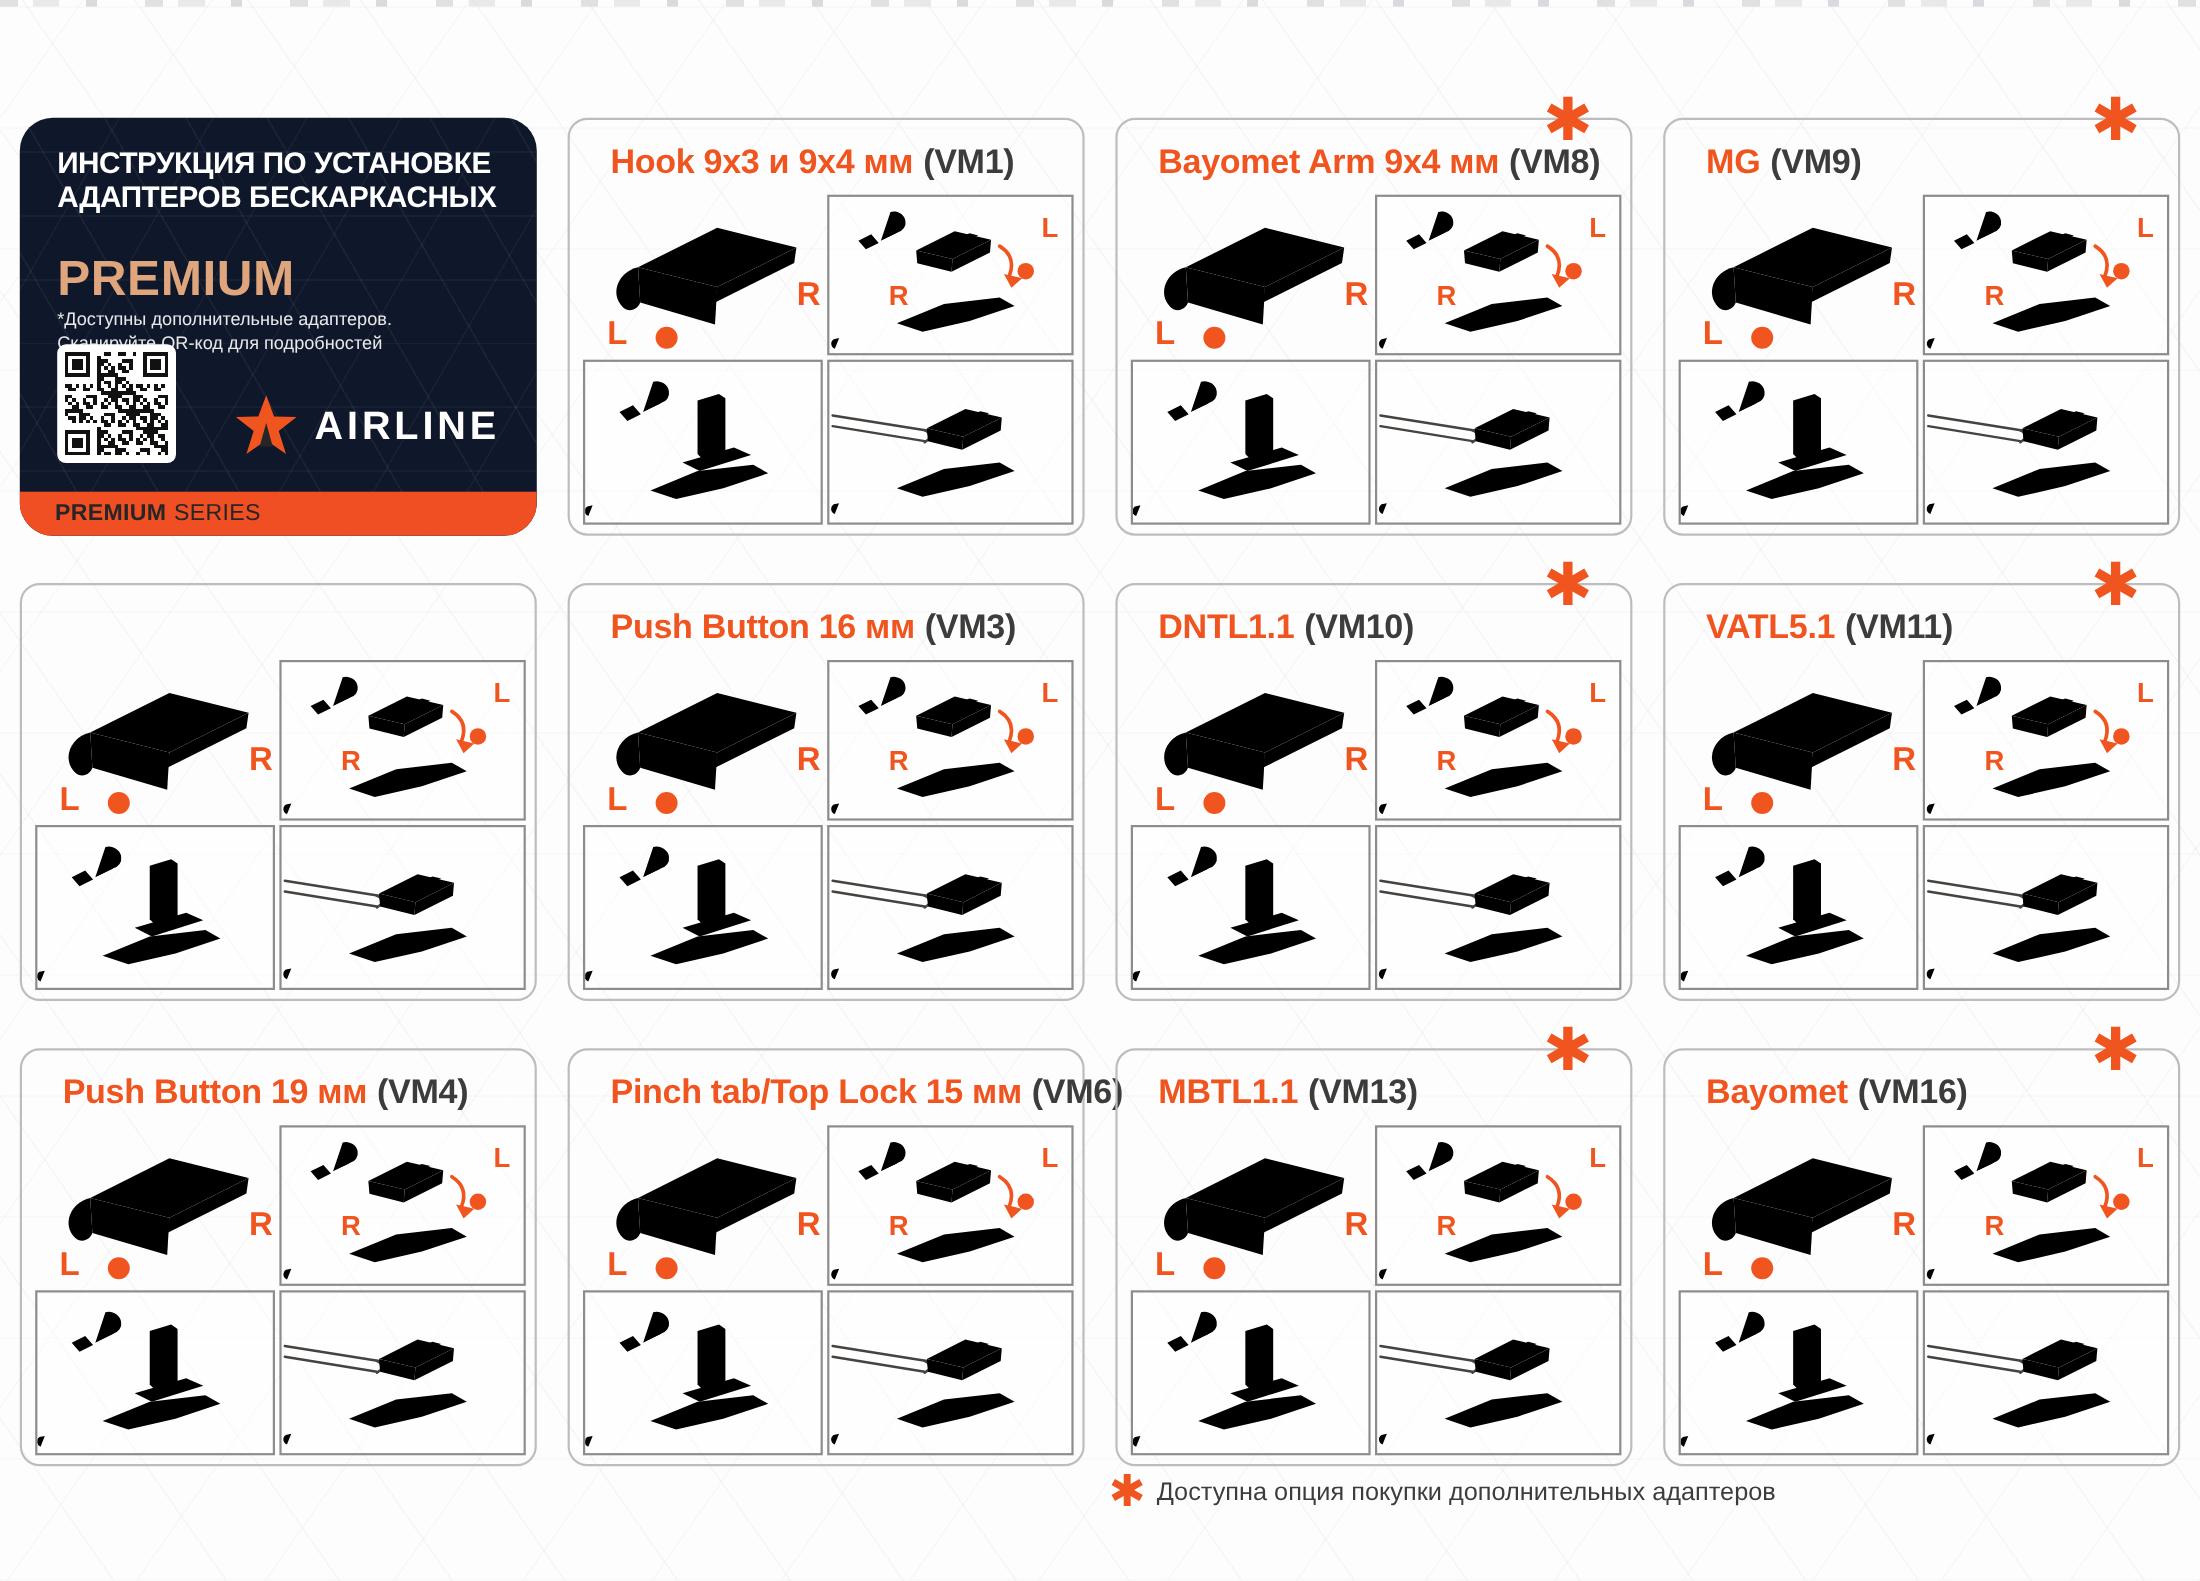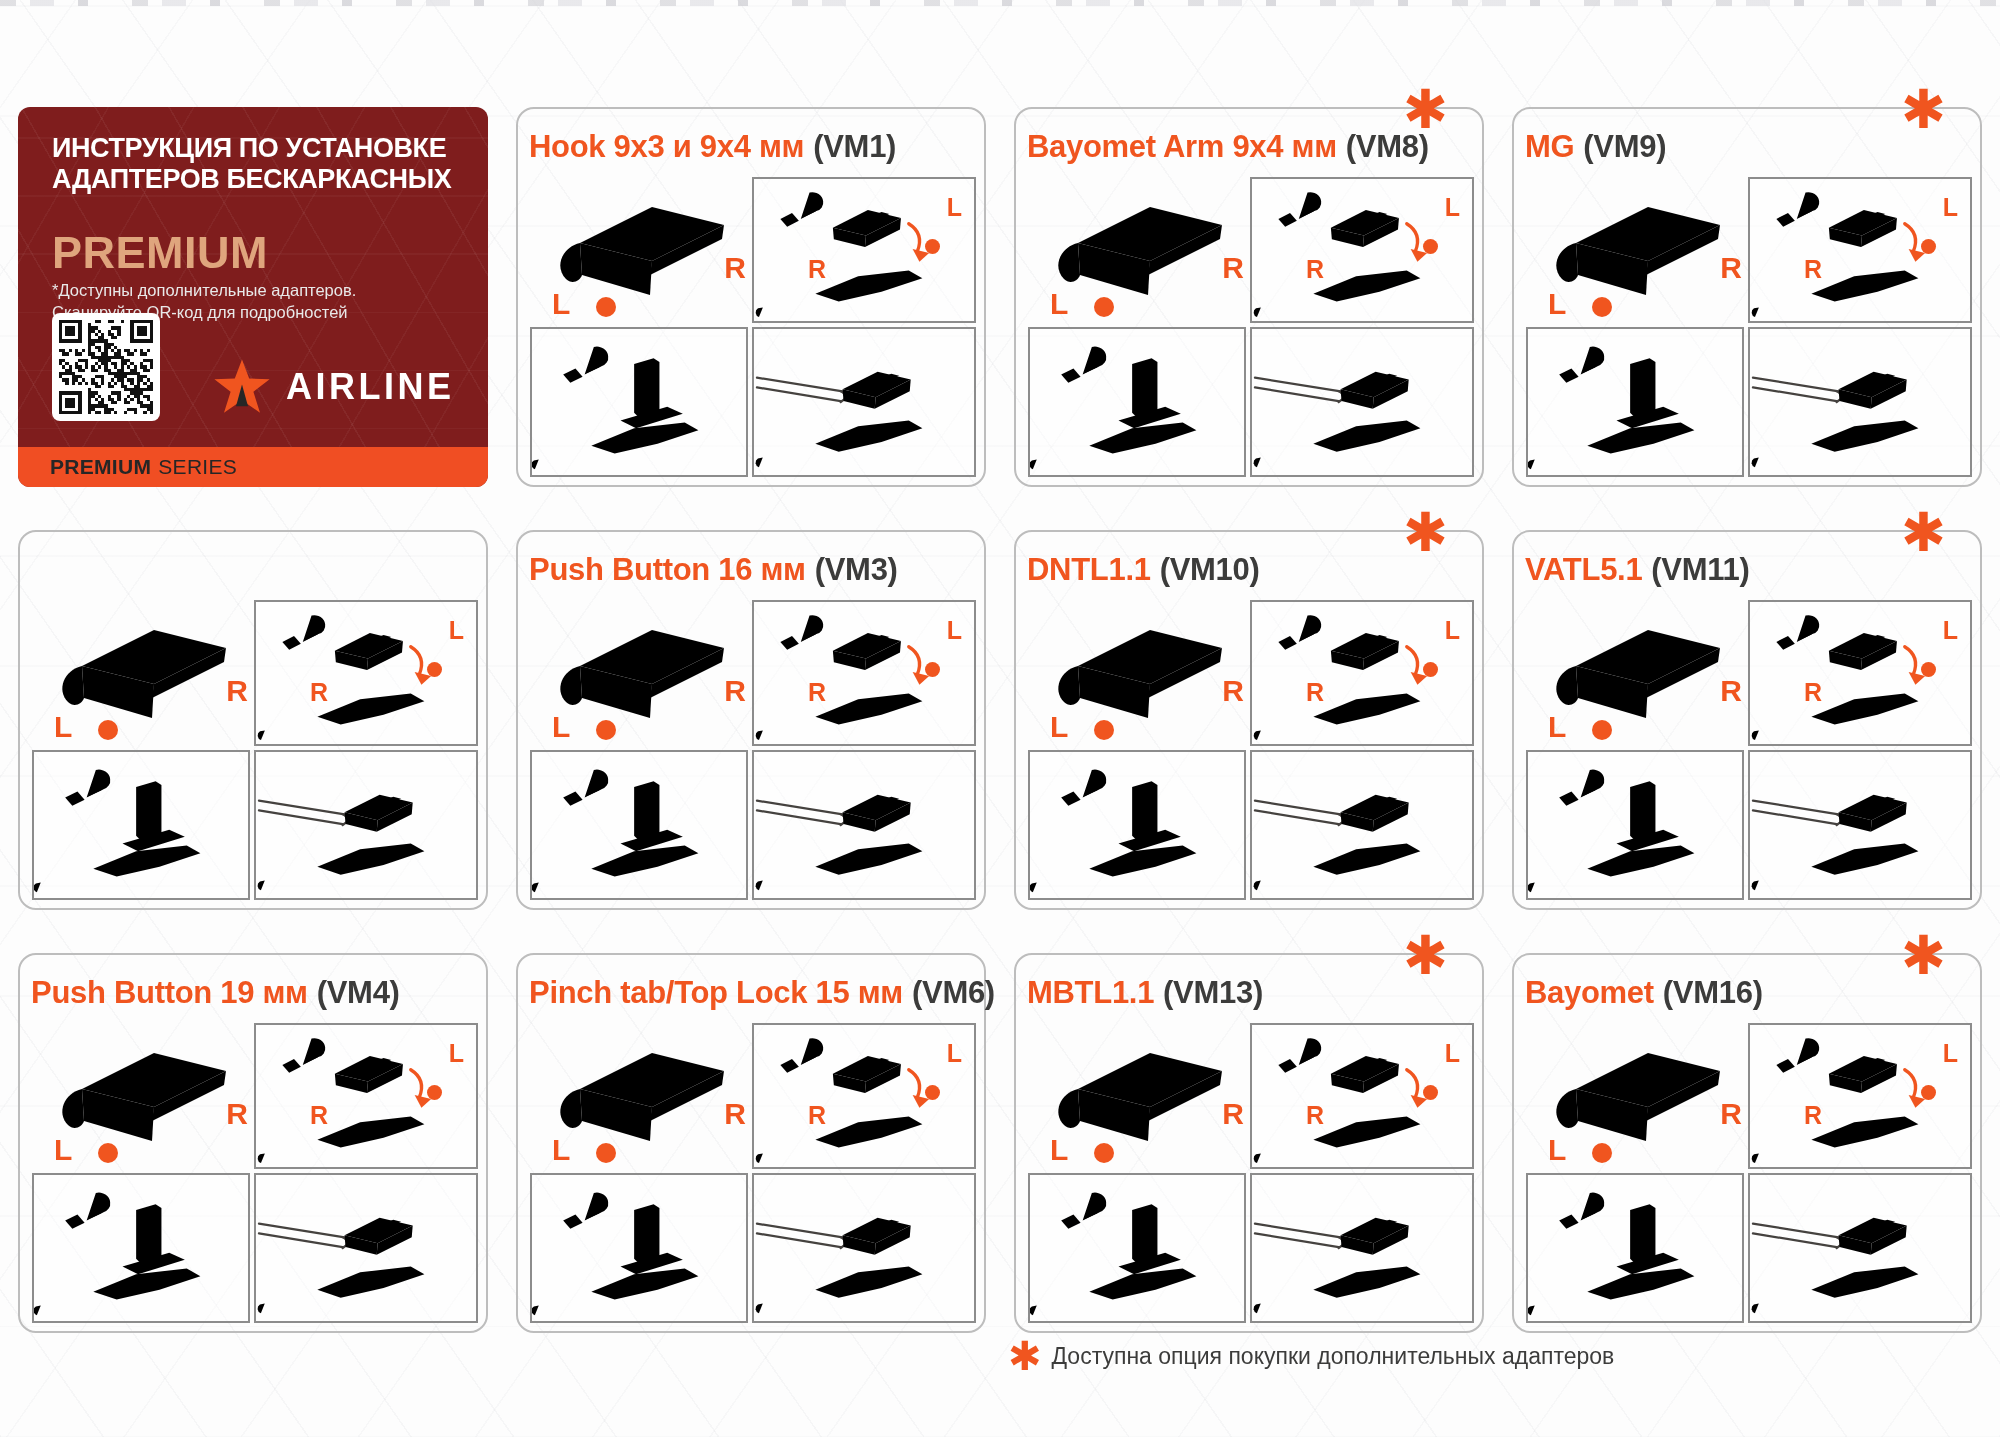--- a/index.html
+++ b/index.html
@@ -30,21 +30,21 @@
   .grid{
     position:absolute;left:18px;top:107px;width:1964px;
     display:grid;
     grid-template-columns:repeat(4,470px);
     grid-auto-rows:380px;
     column-gap:28px;row-gap:43px;
   }
 
   
   .header-card{
-    position:relative;background:#7f1d1d;border-radius:12px;overflow:hidden;
+    position:relative;background:#0f172a;border-radius:30px;overflow:hidden;
   }
   .header-card::before{
     content:"";position:absolute;inset:0;pointer-events:none;
     background:
       repeating-linear-gradient(60deg, rgba(255,255,255,.05) 0 1.5px, transparent 1.5px 64px),
       repeating-linear-gradient(-60deg, rgba(255,255,255,.04) 0 1.5px, transparent 1.5px 74px),
       repeating-linear-gradient(0deg, rgba(255,255,255,.035) 0 1.5px, transparent 1.5px 58px);
   }
   .hc-title{position:absolute;left:34px;top:26px;color:#fff;font-weight:700;
     font-size:27px;line-height:31px;letter-spacing:-.4px;white-space:nowrap;}
@@ -59,21 +59,21 @@
   .hc-wordmark{color:#fff;font-weight:700;font-size:36px;letter-spacing:3.5px;}
   .hc-bar{position:absolute;left:0;bottom:0;width:100%;height:40px;background:#f04e23;
     display:flex;align-items:center;padding-left:32px;box-sizing:border-box;
     color:#262626;font-size:21px;letter-spacing:.3px;}
   .hc-bar .b{font-weight:700;margin-right:7px;}
 
   
   .card{
     position:relative;border:2px solid #bdbdbd;border-radius:18px;background:transparent;
   }
-  .card-title{position:absolute;left:11px;top:20px;margin:0;font-size:31px;font-weight:700;
+  .card-title{position:absolute;left:37px;top:20px;margin:0;font-size:31px;font-weight:700;
     white-space:nowrap;letter-spacing:-.3px;}
   .card-title .t-name{color:#f0551f;}
   .card-title .t-code{color:#3c3c3b;margin-left:9px;}
   .asterisk{position:absolute;top:-27px;right:34px;color:#f0551f;font-size:54px;line-height:54px;
     font-weight:700;display:none;}
   .card.has-ast .asterisk{display:block;}
 
   .quad{position:absolute;margin:0;box-sizing:border-box;}
   .quad svg{display:block;width:100%;height:100%;}
   .q1{left:12px;top:64px;width:218px;height:150px;}

